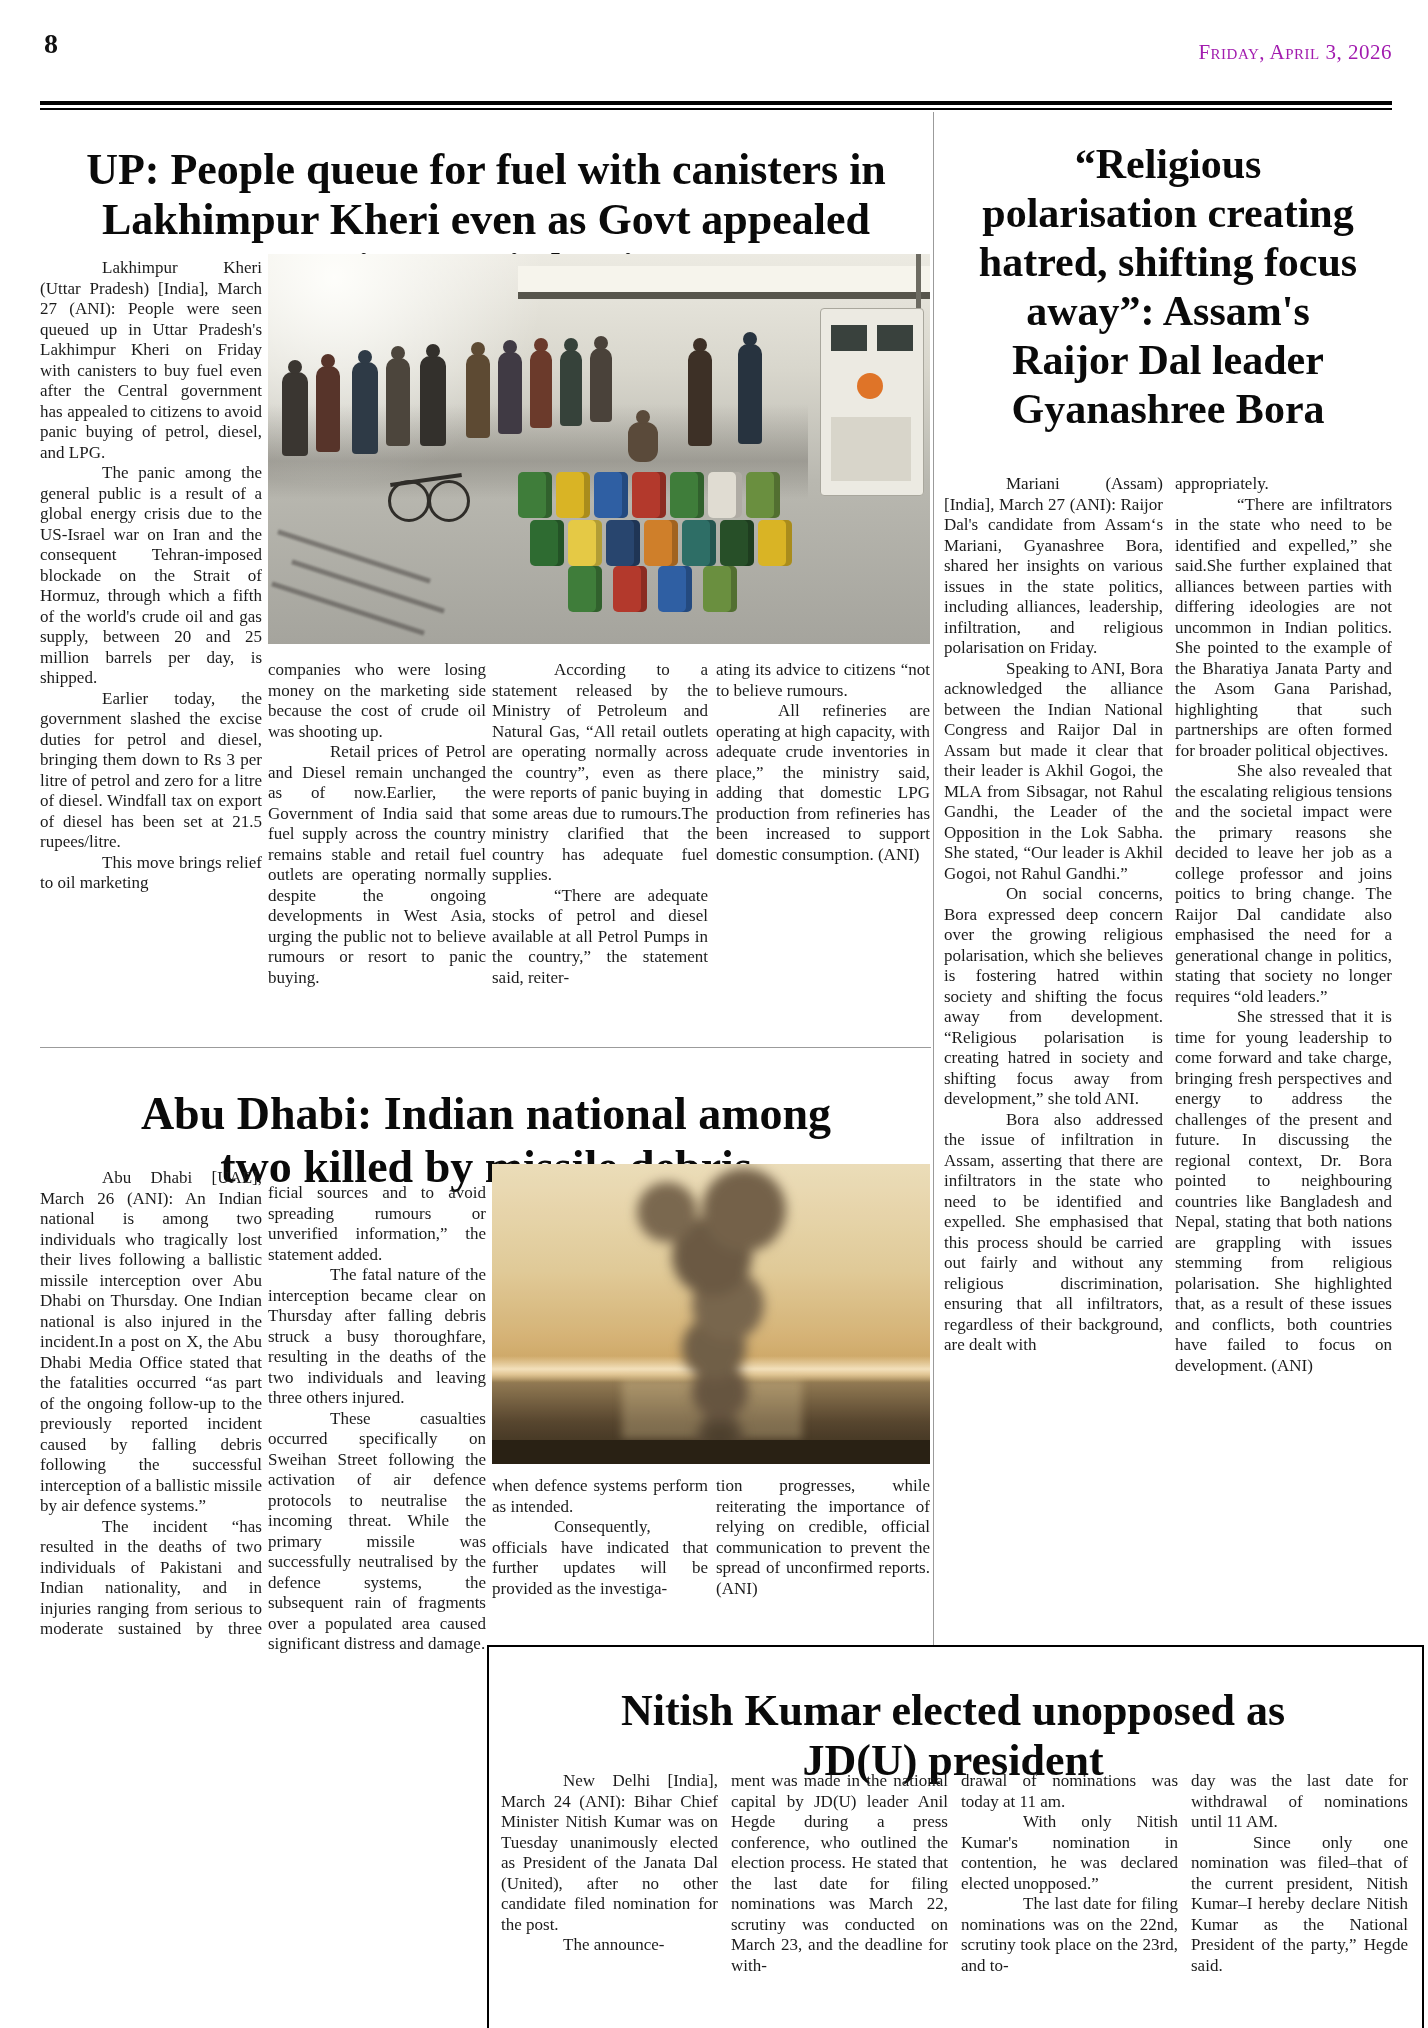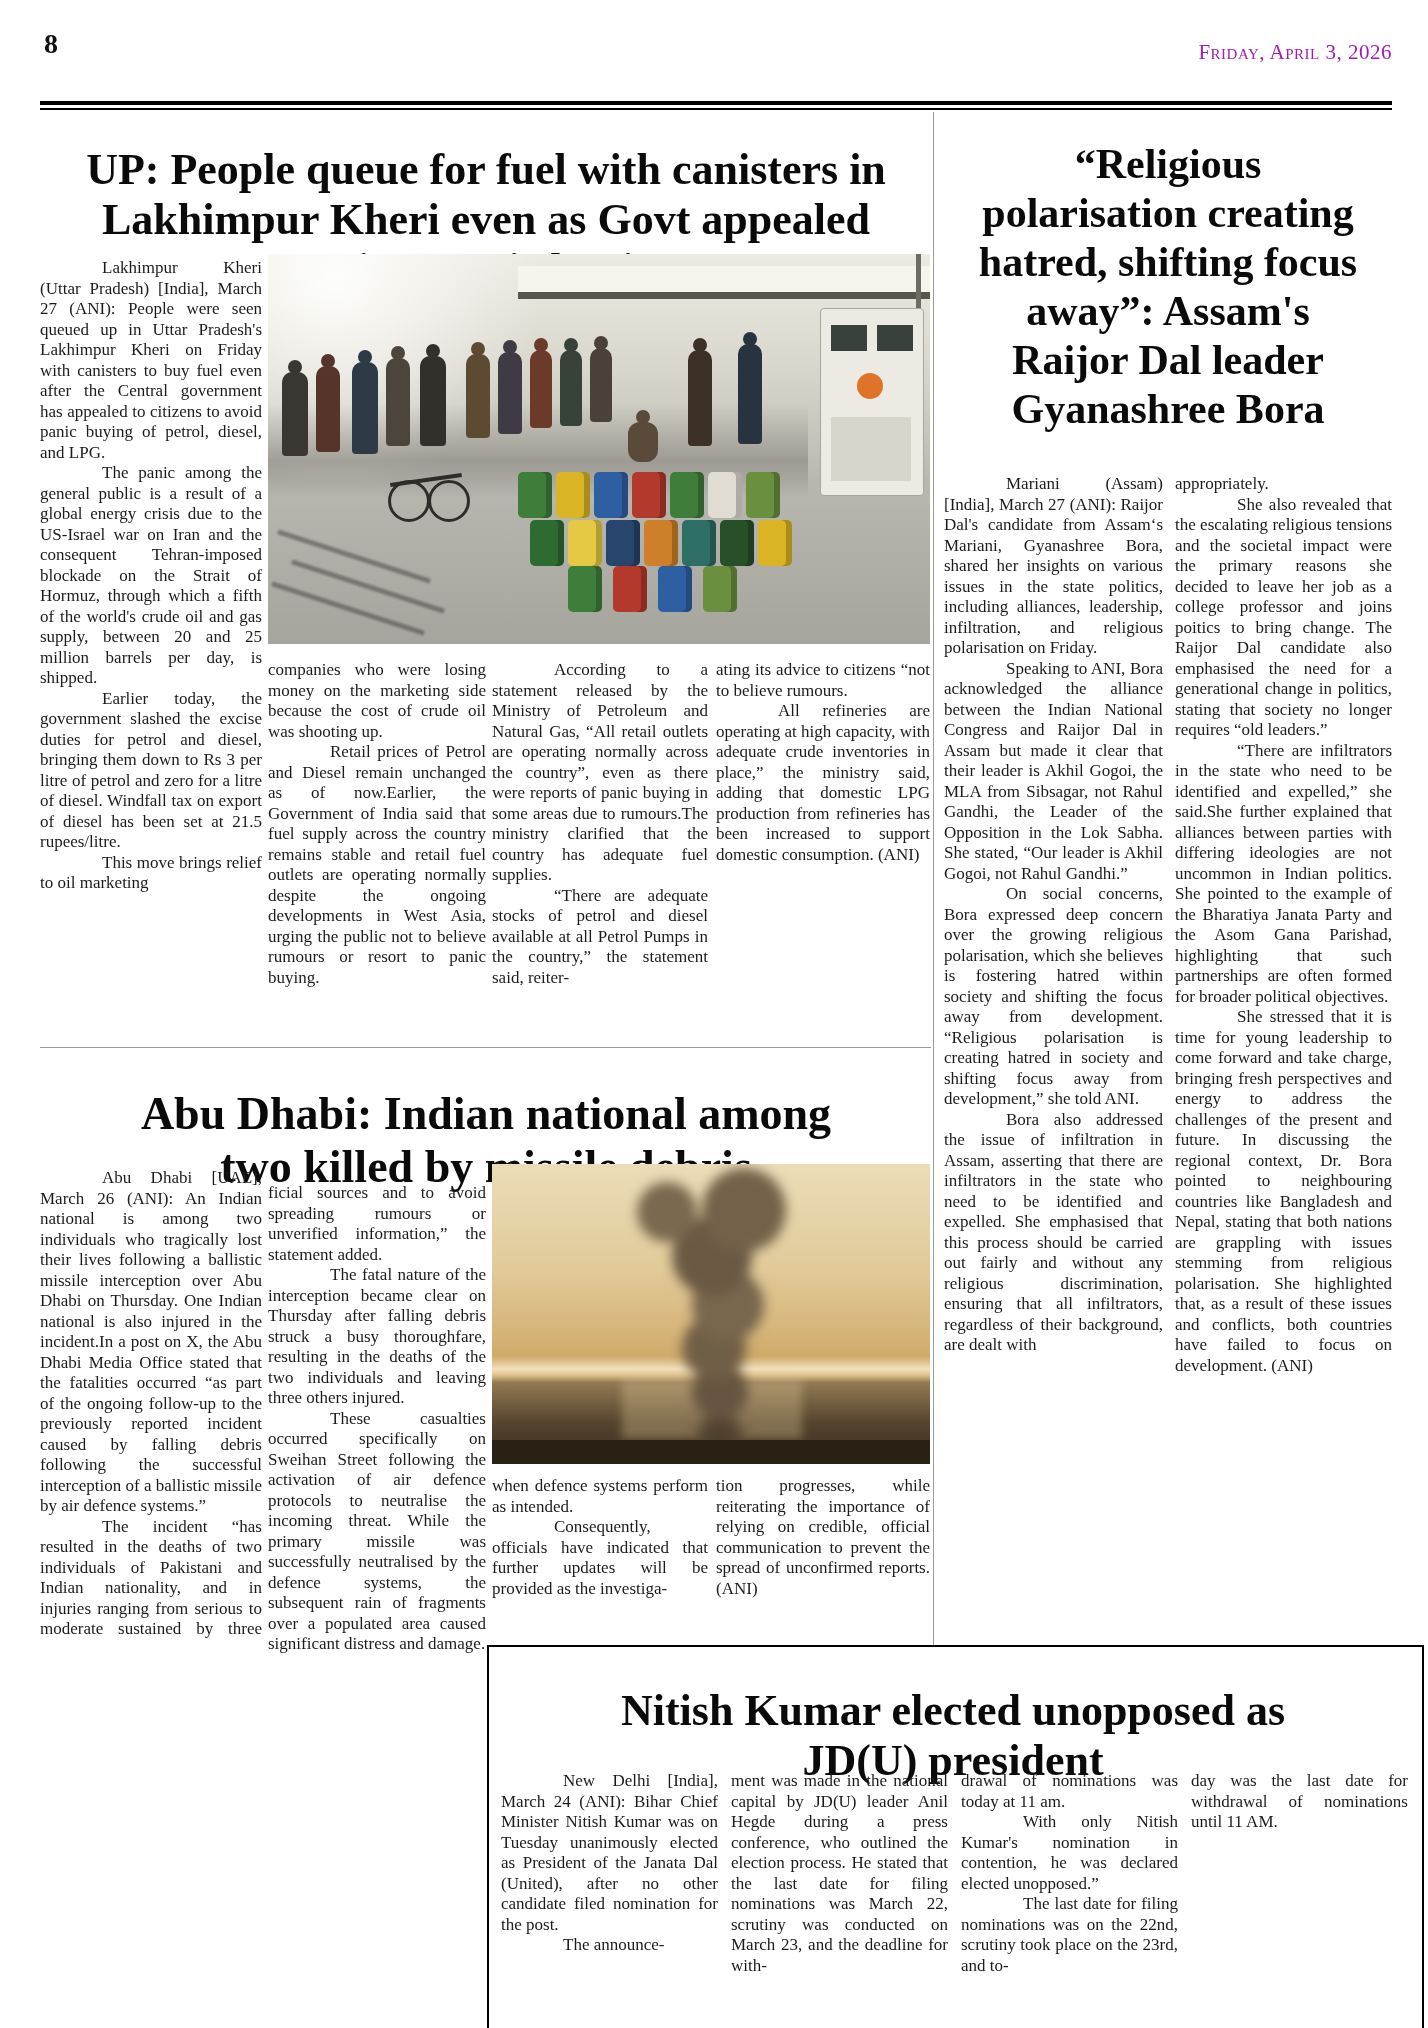--- a/index.html
+++ b/index.html
@@ -143,22 +143,22 @@
   <section class="abs" id="bora-sec">
     <h1 class="headline" style="left:34px;top:0;width:380px;font-size:42px;line-height:49px;">“Religious polarisation creating hatred, shifting focus away”: Assam's Raijor Dal leader Gyanashree Bora</h1>
     <div class="bodycol" style="left:0;top:362px;width:219px;height:1160px;overflow:hidden;">
       <p class="ind">Mariani (Assam) [India], March 27 (ANI): Raijor Dal's candidate from Assam‘s Mariani, Gyanashree Bora, shared her insights on various issues in the state politics, including alliances, leadership, infiltration, and religious polarisation on Friday.</p>
       <p class="ind">Speaking to ANI, Bora acknowledged the alliance between the Indian National Congress and Raijor Dal in Assam but made it clear that their leader is Akhil Gogoi, the MLA from Sibsagar, not Rahul Gandhi, the Leader of the Opposition in the Lok Sabha. She stated, “Our leader is Akhil Gogoi, not Rahul Gandhi.”</p>
       <p class="ind">On social concerns, Bora expressed deep concern over the growing religious polarisation, which she believes is fostering hatred within society and shifting the focus away from development. “Religious polarisation is creating hatred in society and shifting focus away from development,” she told ANI.</p>
       <p class="ind">Bora also addressed the issue of infiltration in Assam, asserting that there are infiltrators in the state who need to be identified and expelled. She emphasised that this process should be carried out fairly and without any religious discrimination, ensuring that all infiltrators, regardless of their background, are dealt with</p>
     </div>
     <div class="bodycol" style="left:231px;top:362px;width:217px;height:1160px;overflow:hidden;">
       <p>appropriately.</p>
+      <p class="ind">“There are infiltrators in the state who need to be identified and expelled,” she said.She further explained that alliances between parties with differing ideologies are not uncommon in Indian politics. She pointed to the example of the Bharatiya Janata Party and the Asom Gana Parishad, highlighting that such partnerships are often formed for broader political objectives.</p>
       <p class="ind">She also revealed that the escalating religious tensions and the societal impact were the primary reasons she decided to leave her job as a college professor and joins poitics to bring change. The Raijor Dal candidate also emphasised the need for a generational change in politics, stating that society no longer requires “old leaders.”</p>
-      <p class="ind">“There are infiltrators in the state who need to be identified and expelled,” she said.She further explained that alliances between parties with differing ideologies are not uncommon in Indian politics. She pointed to the example of the Bharatiya Janata Party and the Asom Gana Parishad, highlighting that such partnerships are often formed for broader political objectives.</p>
       <p class="ind">She stressed that it is time for young leadership to come forward and take charge, bringing fresh perspectives and energy to address the challenges of the present and future. In discussing the regional context, Dr. Bora pointed to neighbouring countries like Bangladesh and Nepal, stating that both nations are grappling with issues stemming from religious polarisation. She highlighted that, as a result of these issues and conflicts, both countries have failed to focus on development. (ANI)</p>
     </div>
   </section>
 
   <section class="abs" id="abu-sec">
     <h1 class="headline" style="left:76px;top:0;width:740px;font-size:46px;line-height:53px;">Abu Dhabi: Indian national among two killed by missile debris</h1>
     <div class="bodycol" style="left:0;top:112px;width:222px;height:470px;overflow:hidden;">
       <p class="ind">Abu Dhabi [UAE], March 26 (ANI): An Indian national is among two individuals who tragically lost their lives following a ballistic missile interception over Abu Dhabi on Thursday. One Indian national is also injured in the incident.In a post on X, the Abu Dhabi Media Office stated that the fatalities occurred “as part of the ongoing follow-up to the previously reported incident caused by falling debris following the successful interception of a ballistic missile by air defence systems.”</p>
       <p class="ind">The incident “has resulted in the deaths of two individuals of Pakistani and Indian nationality, and in injuries ranging from serious to moderate sustained by three individuals of Emirati, Jordanian, and Indian nationality.”In response to the situation, authorities have urged caution regarding the dissemination of news. “The public is advised to obtain information only from of-</p>
     </div>
@@ -204,16 +204,17 @@
     <div class="bodycol" style="left:242px;top:124px;width:217px;height:246px;overflow:hidden;">
       <p>ment was made in the national capital by JD(U) leader Anil Hegde during a press conference, who outlined the election process. He stated that the last date for filing nominations was March 22, scrutiny was conducted on March 23, and the deadline for with-</p>
     </div>
     <div class="bodycol" style="left:472px;top:124px;width:217px;height:246px;overflow:hidden;">
       <p>drawal of nominations was today at 11 am.</p>
       <p class="ind">With only Nitish Kumar's nomination in contention, he was declared elected unopposed.”</p>
       <p class="ind">The last date for filing nominations was on the 22nd, scrutiny took place on the 23rd, and to-</p>
     </div>
     <div class="bodycol" style="left:702px;top:124px;width:217px;height:246px;overflow:hidden;">
       <p>day was the last date for withdrawal of nominations until 11 AM.</p>
+      <p class="ind">Since only one nomination was filed–that of the current president, Nitish Kumar–I hereby declare Nitish Kumar as the National President of the party,” Hegde said.</p>
     </div>
   </section>
 
 </div>
 
 </body></html>

